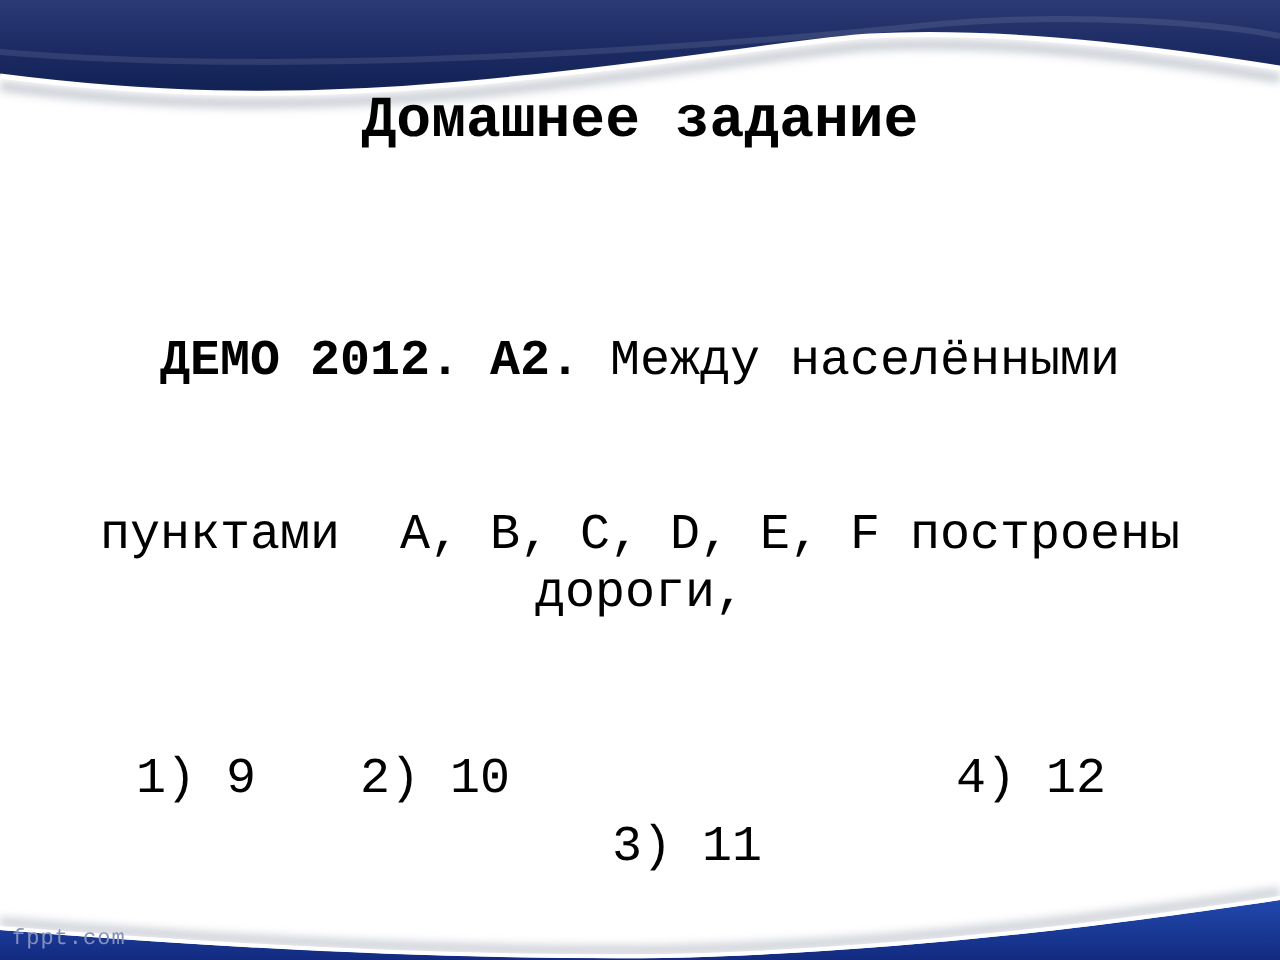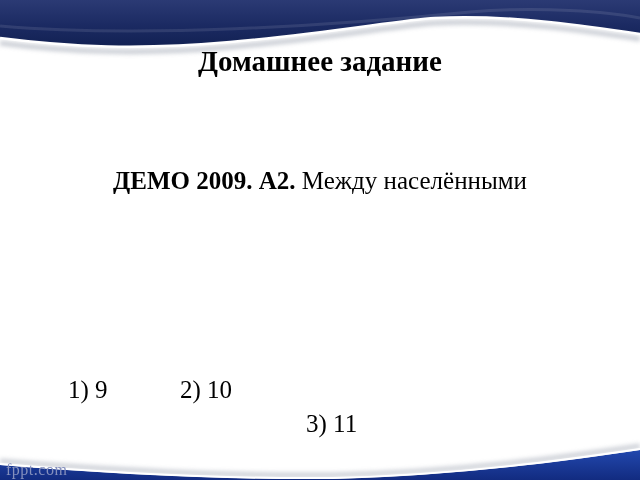--- a/index.html
+++ b/index.html
@@ -6,21 +6,21 @@
     margin: 0;
     padding: 0;
     background: #ffffff;
   }
   .slide {
     position: relative;
     width: 640px;
     height: 480px;
     background: #ffffff;
     overflow: hidden;
-    font-family: Liberation Serif, serif;
+    font-family: Liberation Mono, monospace;
     color: #000000;
   }
   .bg-svg {
     position: absolute;
     left: 0; top: 0;
     width: 640px; height: 480px;
     z-index: 0;
   }
   .title {
     position: absolute;
@@ -59,21 +59,21 @@
   }
   .opt { position: absolute; top: 0; white-space: nowrap; }
   .opt-1 { left: 68px; }
   .opt-2 { left: 180px; }
   .opt-3 { left: 306px; margin-top: 34px; }
   .opt-4 { left: 478px; }
   .watermark {
     position: absolute;
     left: 6px;
     top: 463px;
-    font-size: 16px;
+    font-size: 11px;
     line-height: 14px;
     color: #8590bd;
     z-index: 3;
     letter-spacing: 0.5px;
   }
 </style>
 </head>
 <body>
 
 <div class="slide">
@@ -107,29 +107,31 @@
     <path d="M0,461 C110,470 230,476 332,475 C462,472 572,456 640,446" stroke="#a7adb9" stroke-width="5" fill="none" filter="url(#soft)" opacity="0.55"></path>
 
     <path d="M0,465 C110,474 230,480 332,479 C462,476 572,460 640,450 L640,480 H0 Z" fill="url(#gBot)"></path>
 
     <path d="M0,464 C110,473 230,479 332,478 C462,475 572,459 640,449" stroke="#ffffff" stroke-width="2" fill="none"></path>
   </svg>
 
   <div class="title">Домашнее задание</div>
 
   <div class="problem">
-    <div class="line"><span class="bold">ДЕМО 2009. А2.</span><span> Между населёнными</span></div>
+    <div class="line"><span class="bold">ДЕМО 2012. А2.</span><span> Между населёнными</span></div>
+    <div class="line">пунктами  А, В, С, D, Е, F построены дороги,</div>
     
     
     
     
     
   </div>
 
   <div class="options-row">
     <span class="opt opt-1">1) 9</span>
     <span class="opt opt-2">2) 10</span>
     <span class="opt opt-3">3) 11</span>
+    <span class="opt opt-4">4) 12</span>
   </div>
 
   <div class="watermark">fppt.com</div>
 
 </div>
 
 </body></html>

